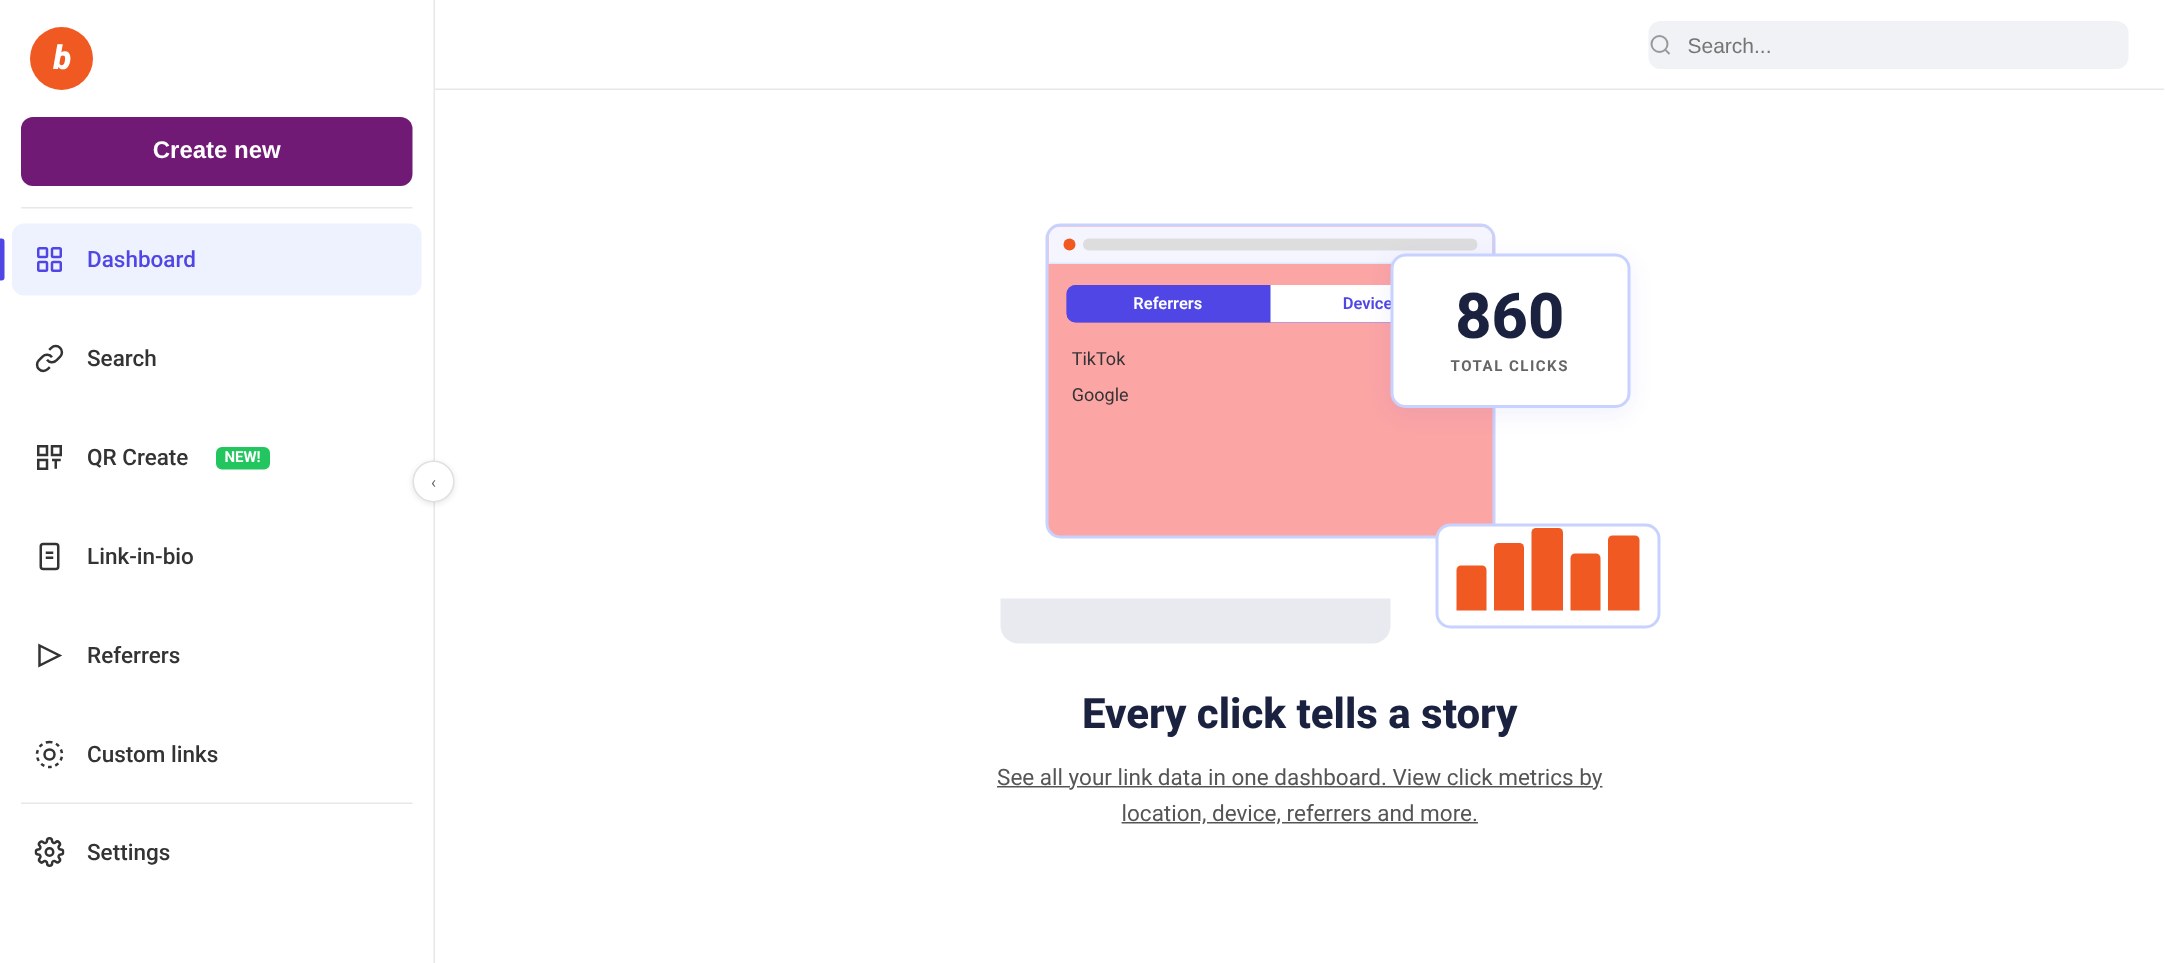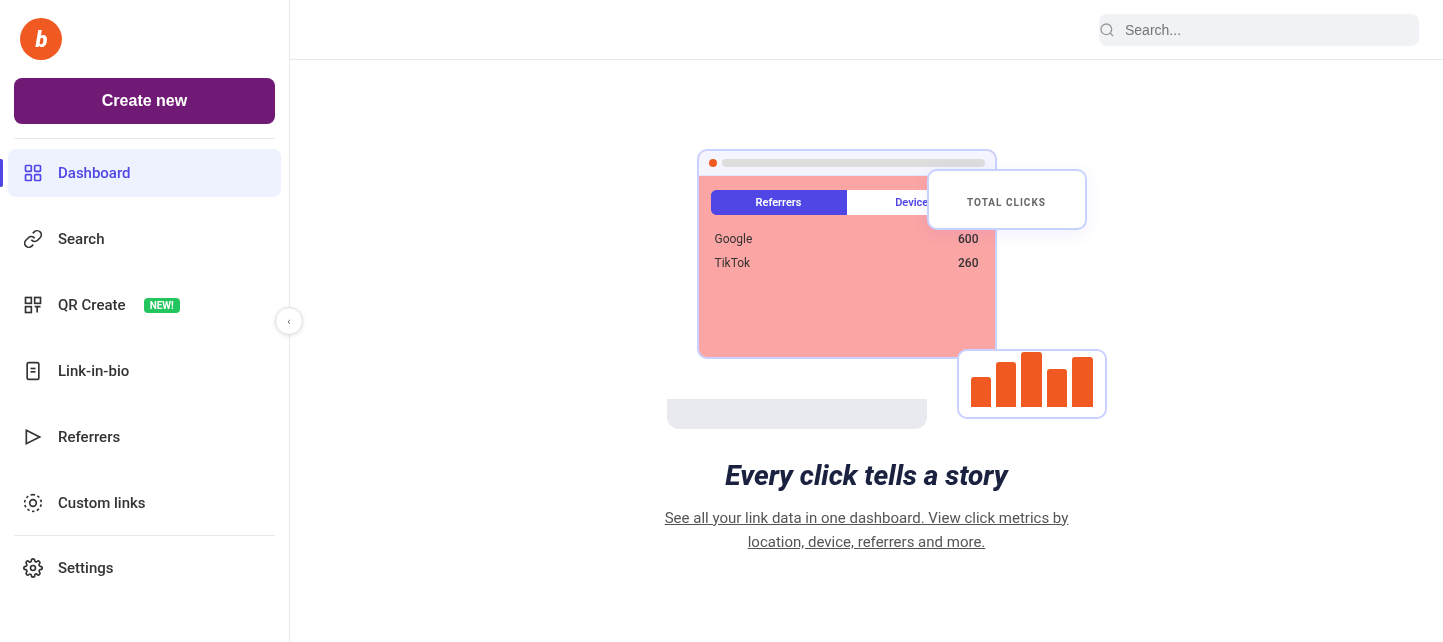--- a/index.html
+++ b/index.html
@@ -353,21 +353,20 @@
       font-size: 28px;
       color: #fbbf24;
     }
 
     .hero-title {
       font-size: 28px;
       font-weight: 800;
       color: #1a2240;
       text-align: center;
       margin-bottom: 14px;
-      font-style: italic;
     }
 
     .hero-subtitle {
       font-size: 15px;
       color: #555;
       text-align: center;
       max-width: 460px;
       line-height: 1.6;
       text-decoration: underline;
     }
@@ -495,31 +494,32 @@
         <div class="browser-header">
           <div class="browser-dot"></div>
           <div class="browser-url"></div>
         </div>
         <div class="browser-content">
           <div class="referrer-tabs">
             <div class="referrer-tab active" style="font-size:11px; color:#fff; padding: 6px 12px;">Referrers</div>
             <div class="referrer-tab" style="font-size:11px; background:#fff; color:#4f46e5; padding: 6px 12px; border-radius: 0 4px 4px 0;">Devices</div>
           </div>
           <div class="referrer-row">
+            <span>TikTok</span>
+            <span class="referrer-count">260</span>
+          </div>
+          <div class="referrer-row">
             <span>Google</span>
             <span class="referrer-count">600</span>
           </div>
-          <div class="referrer-row">
-            <span>TikTok</span>
-            <span class="referrer-count">260</span>
-          </div>
         </div>
       </div>
 
       <div class="clicks-card">
+        <div class="clicks-number">860</div>
         <div class="clicks-label">TOTAL CLICKS</div>
       </div>
 
       <div class="bar-chart-card">
         <div class="bar" style="height: 30px; background: #f05a22;"></div>
         <div class="bar" style="height: 45px; background: #f05a22;"></div>
         <div class="bar" style="height: 55px; background: #f05a22;"></div>
         <div class="bar" style="height: 38px; background: #f05a22;"></div>
         <div class="bar" style="height: 50px; background: #f05a22;"></div>
       </div>

